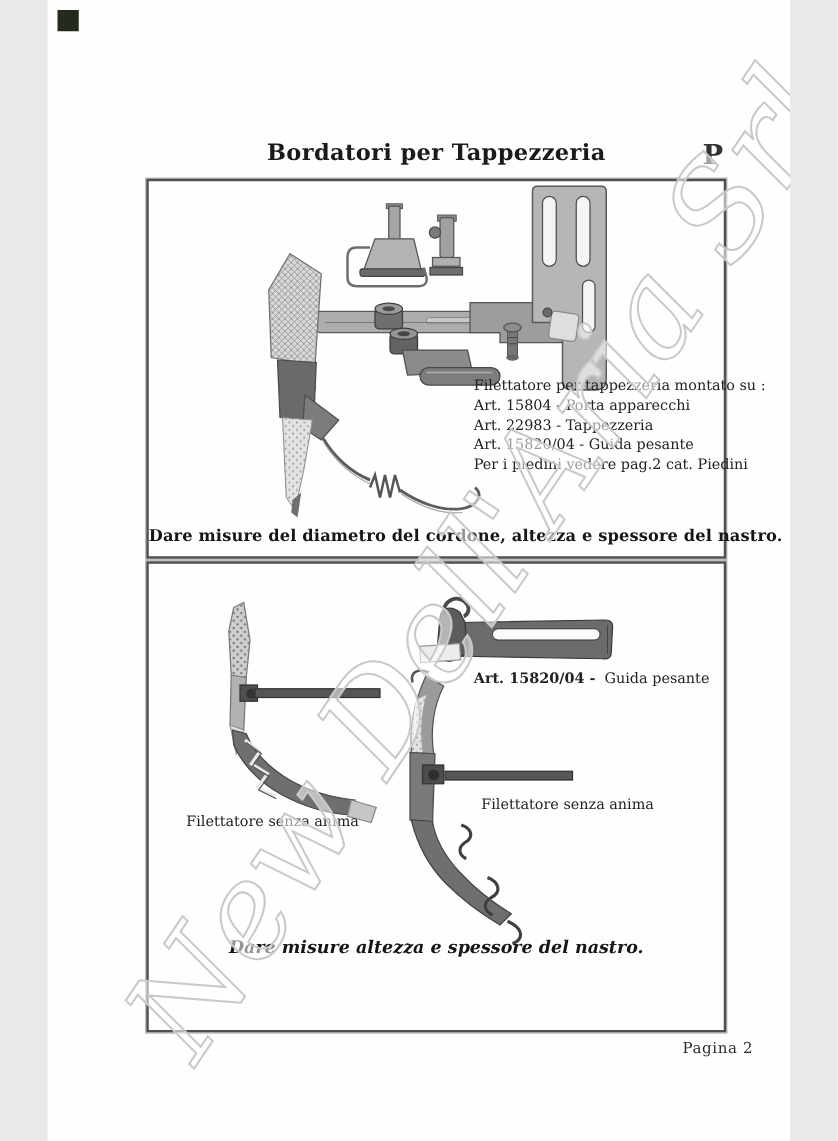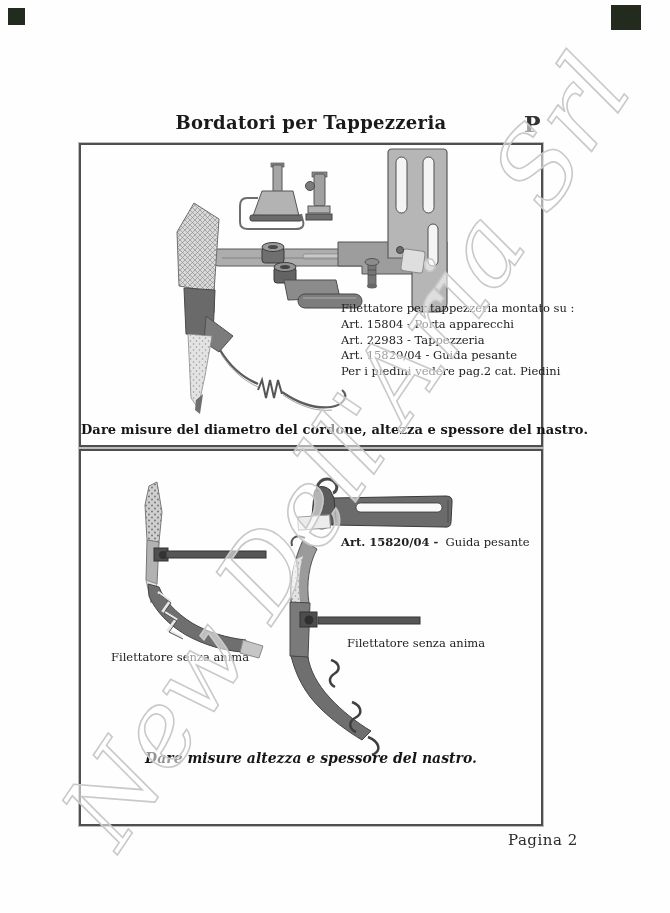--- a/index.html
+++ b/index.html
@@ -1,21 +1,21 @@
 <!DOCTYPE html>
 <html style="--page_bg: #fefefe; --frame: #4f4f4f; --frame_outer: #bdbdbd; --text: #1d1d1d; --watermark_stroke: #c9c9c9; --corner_mark: #232b1e;"><head>
 <meta charset="utf-8">
 <style>
   :root{
     --page_bg:#fefefe; --frame:#4f4f4f; --frame_outer:#bdbdbd;
     --text:#1d1d1d; --watermark_stroke:#c9c9c9; --corner_mark:#232b1e;
   }
   html,body{margin:0;padding:0;background:#e9e9e9;}
   #page{
-    position:relative;width:670px;height:913px;background:var(--page_bg);
+    position:relative;width:594px;height:913px;background:var(--page_bg);
     font-family:"DejaVu Serif","Liberation Serif",serif;color:var(--text);
     overflow:hidden;margin:0 auto;
   }
   .corner-mark{position:absolute;background:var(--corner_mark);}
   #corner-left{left:8px;top:8px;width:17px;height:17px;}
   #corner-right{left:611px;top:5px;width:30px;height:25px;}
   #title{
     position:absolute;left:79px;top:112px;width:464px;text-align:center;
     font-size:18px;font-weight:bold;letter-spacing:.3px;color:#1a1a1a;white-space:nowrap;
   }
@@ -39,21 +39,21 @@
     position:absolute;left:0;right:0;text-align:center;font-weight:bold;
     white-space:nowrap;color:#161616;
   }
   #caption1{bottom:8px;font-size:13px;letter-spacing:.1px;}
   #caption2{top:299px;font-size:14px;font-style:italic;}
   .small-label{position:absolute;font-size:11.5px;white-space:nowrap;color:#222;}
   #guide-label{left:260px;top:84px;}
   #guide-label .art{font-weight:bold;}
   #label-left{left:30px;top:199px;}
   #label-right{left:266px;top:185px;}
-  #page-number{position:absolute;left:508px;top:831px;font-size:15px;color:#2a2a2a;letter-spacing:.5px;}
+  #page-number{position:absolute;left:508px;top:831px;font-size:12px;color:#2a2a2a;letter-spacing:.5px;}
   #watermark-svg{position:absolute;left:0;top:0;pointer-events:none;}
 </style>
 </head>
 <body>
 
 <div id="page">
 
   <div id="corner-left" class="corner-mark"></div>
   <div id="corner-right" class="corner-mark"></div>
 

